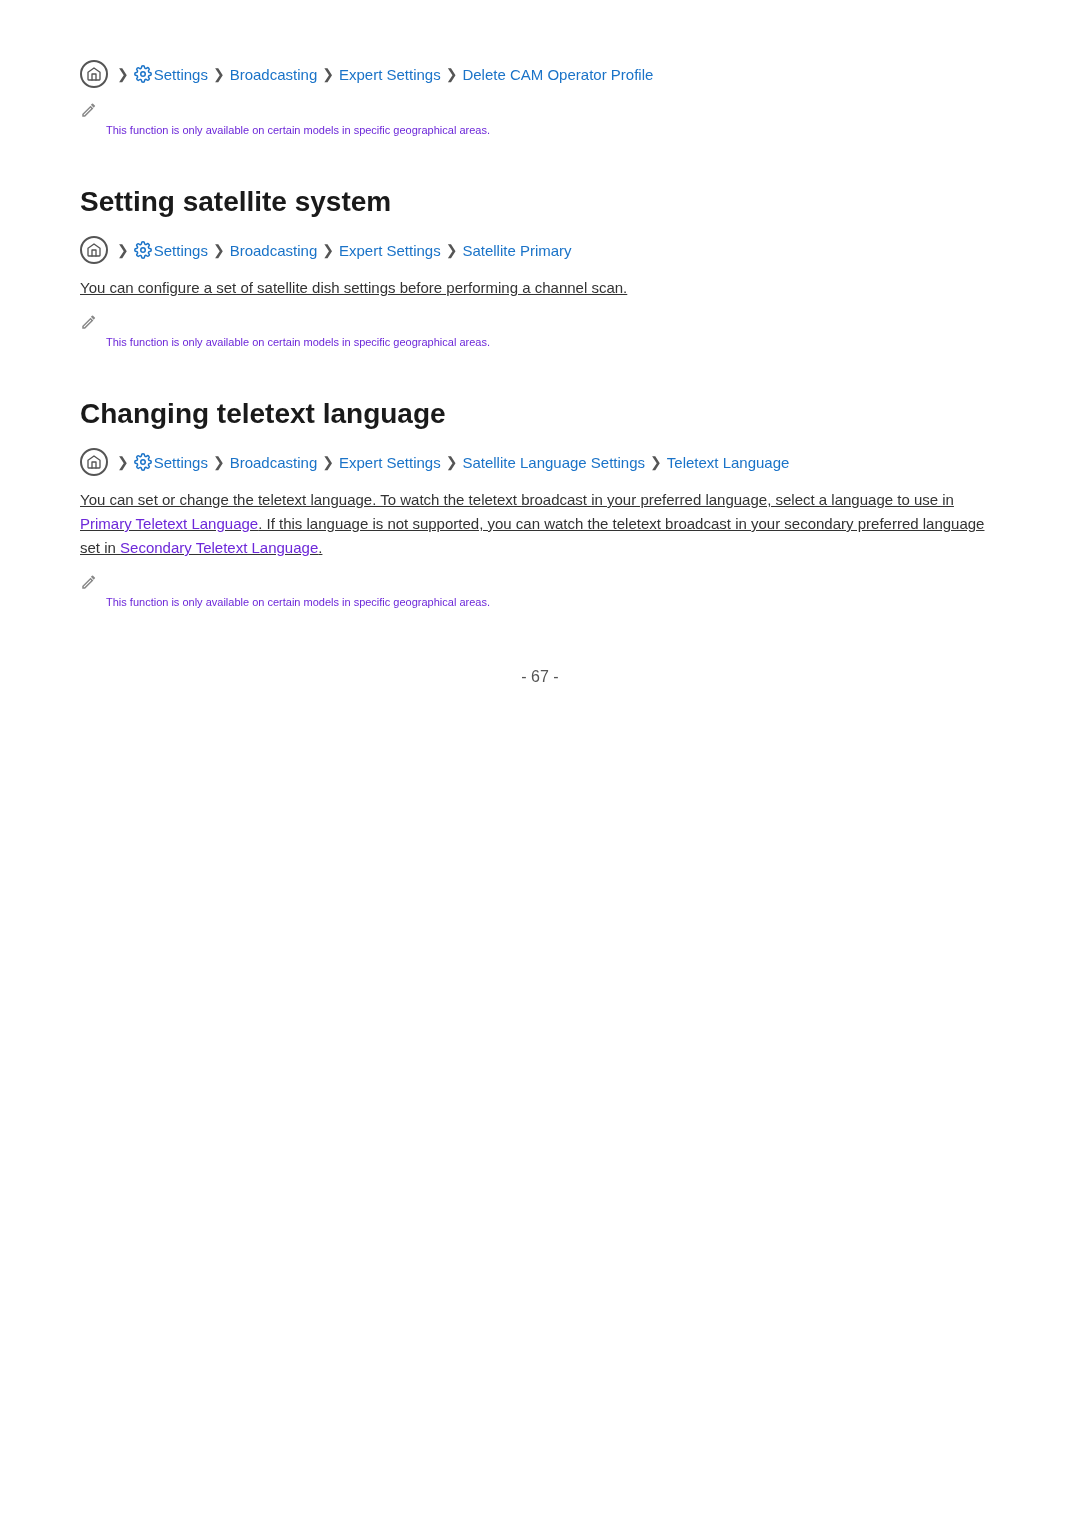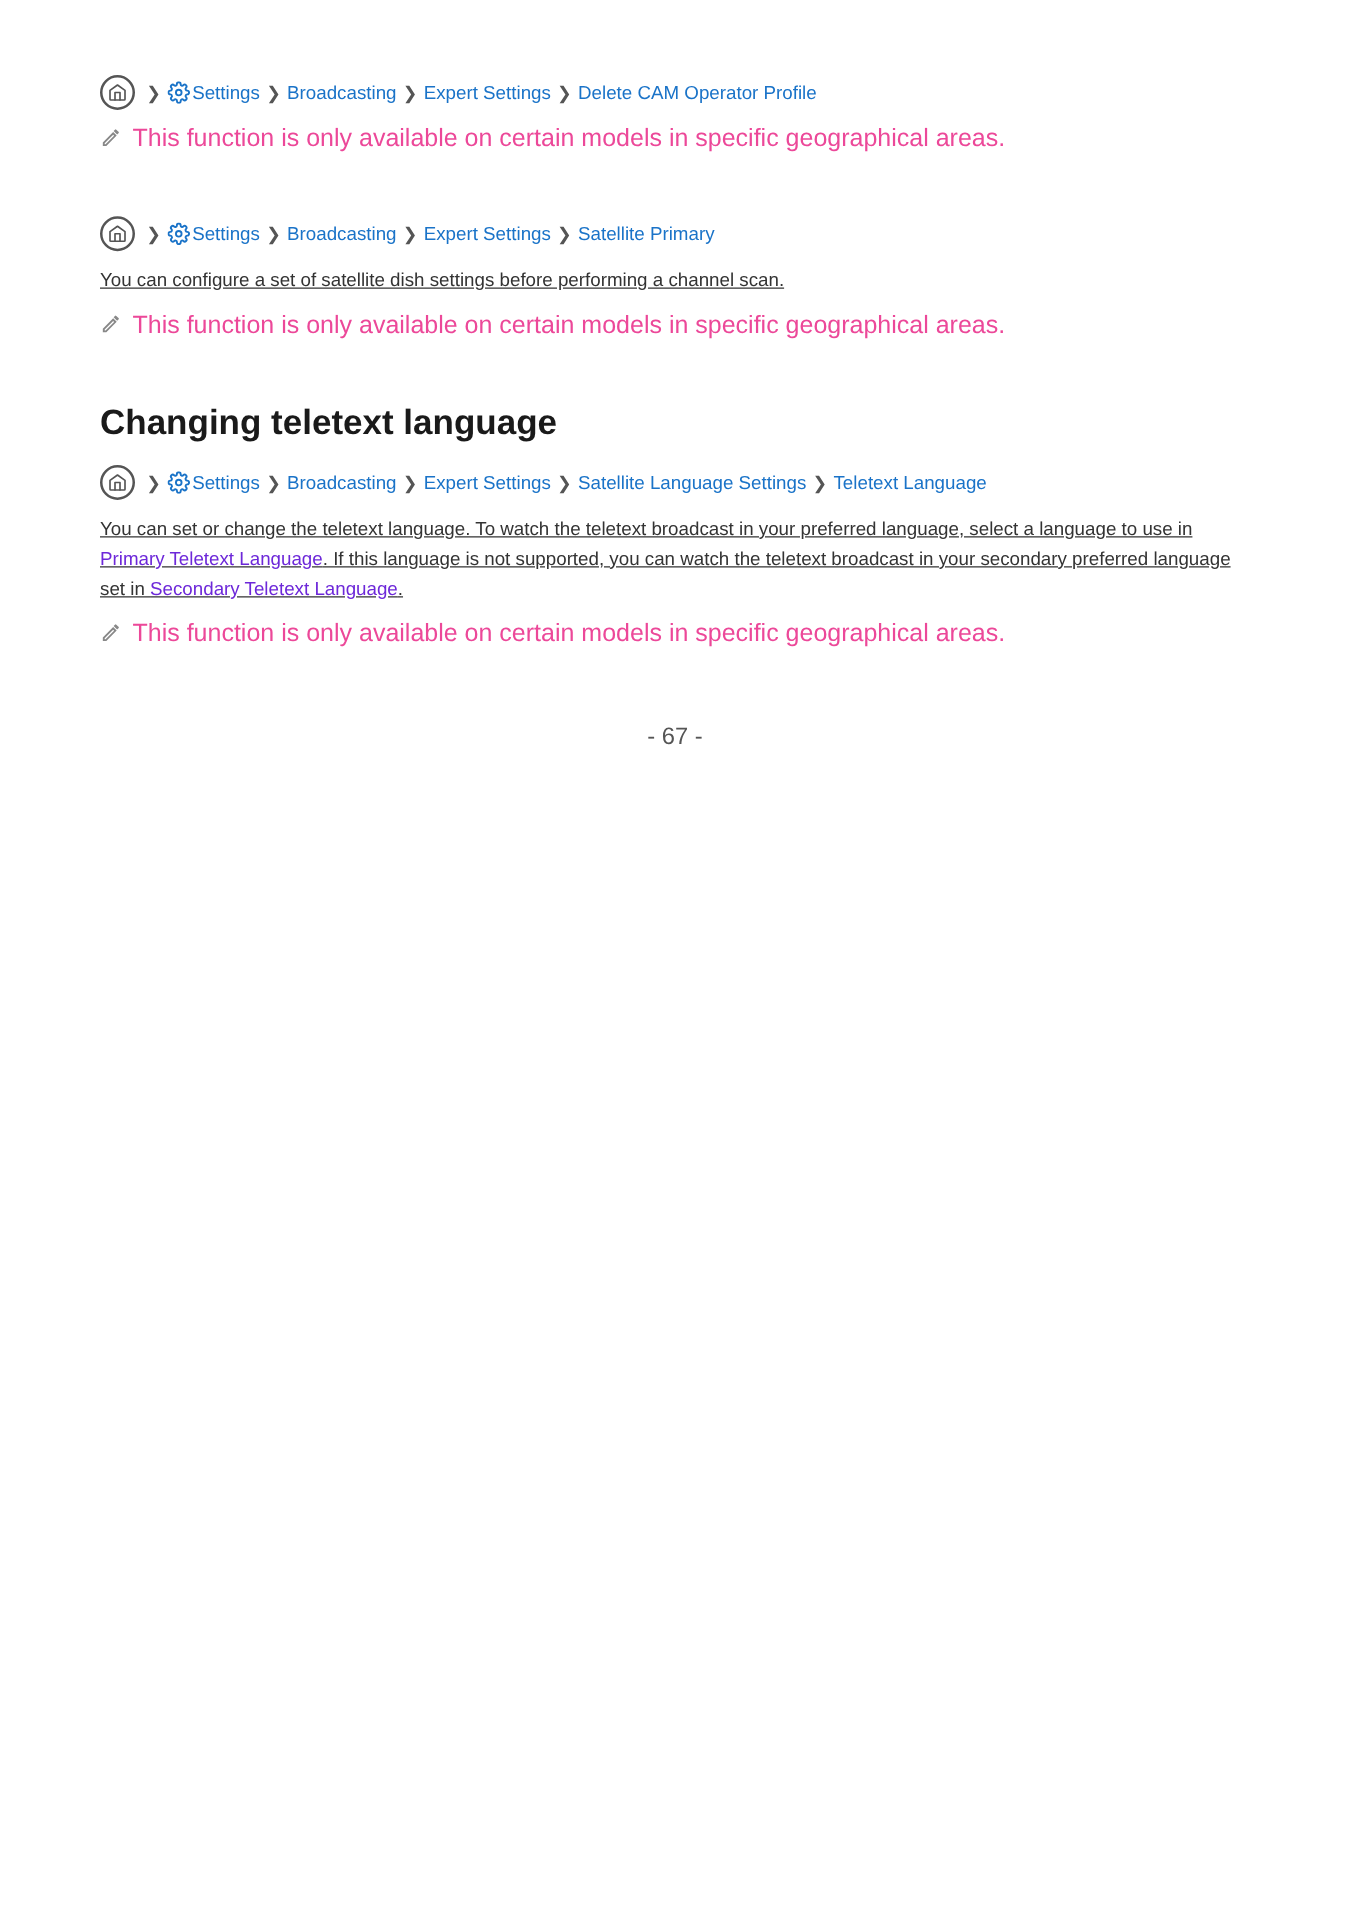--- a/index.html
+++ b/index.html
@@ -81,41 +81,42 @@
       margin-top: 1px;
     }
 
     .note-icon svg {
       width: 18px;
       height: 18px;
       fill: #888;
     }
 
     .note-text {
-      font-size: 20px;
-      color: #ec4899;
+      font-size: 11px;
+      color: #6d28d9;
+      margin-top: 24px;
     }
 
     .body-text {
       font-size: 15px;
       color: #333333;
       line-height: 1.6;
       margin-bottom: 12px;
       text-decoration: underline;
     }
 
     .inline-link {
       color: #6d28d9;
       text-align: center;
     }
 
     .page-number {
       text-align: center;
       color: #555;
-      font-size: 19px;
+      font-size: 16px;
       margin-top: 60px;
     }
 
     .settings-icon-wrap {
       display: inline-flex;
       align-items: center;
       justify-content: center;
       margin-right: 2px;
     }
 
@@ -157,20 +158,21 @@
     <span class="note-icon">
       <svg viewBox="0 0 24 24" fill="#888" xmlns="http://www.w3.org/2000/svg">
         <path d="M3 17.25V21h3.75L17.81 9.94l-3.75-3.75L3 17.25zm2.92 1.83H5v-.92l9.06-9.06.92.92-9.06 9.06zm13.45-13.45l-1.97-1.97a1.003 1.003 0 0 0-1.42 0l-1.47 1.47 3.75 3.75 1.47-1.47a1.003 1.003 0 0 0-.36-1.78z"></path>
       </svg>
     </span>
     <span class="note-text">This function is only available on certain models in specific geographical areas.</span>
   </div>
 </div>
 
 <div class="section">
+  <h2 class="section-title">Setting satellite system</h2>
 
   <div class="breadcrumb-row">
     <span class="breadcrumb-home-icon">
       <svg viewBox="0 0 24 24" fill="none" stroke="#555" stroke-width="2" stroke-linecap="round" stroke-linejoin="round">
         <path d="M3 9.5L12 3l9 6.5V20a1 1 0 0 1-1 1H4a1 1 0 0 1-1-1V9.5z"></path>
         <polyline points="9 21 9 12 15 12 15 21"></polyline>
       </svg>
     </span>
     <span class="breadcrumb-separator">❯</span>
     <span class="settings-icon-wrap">

